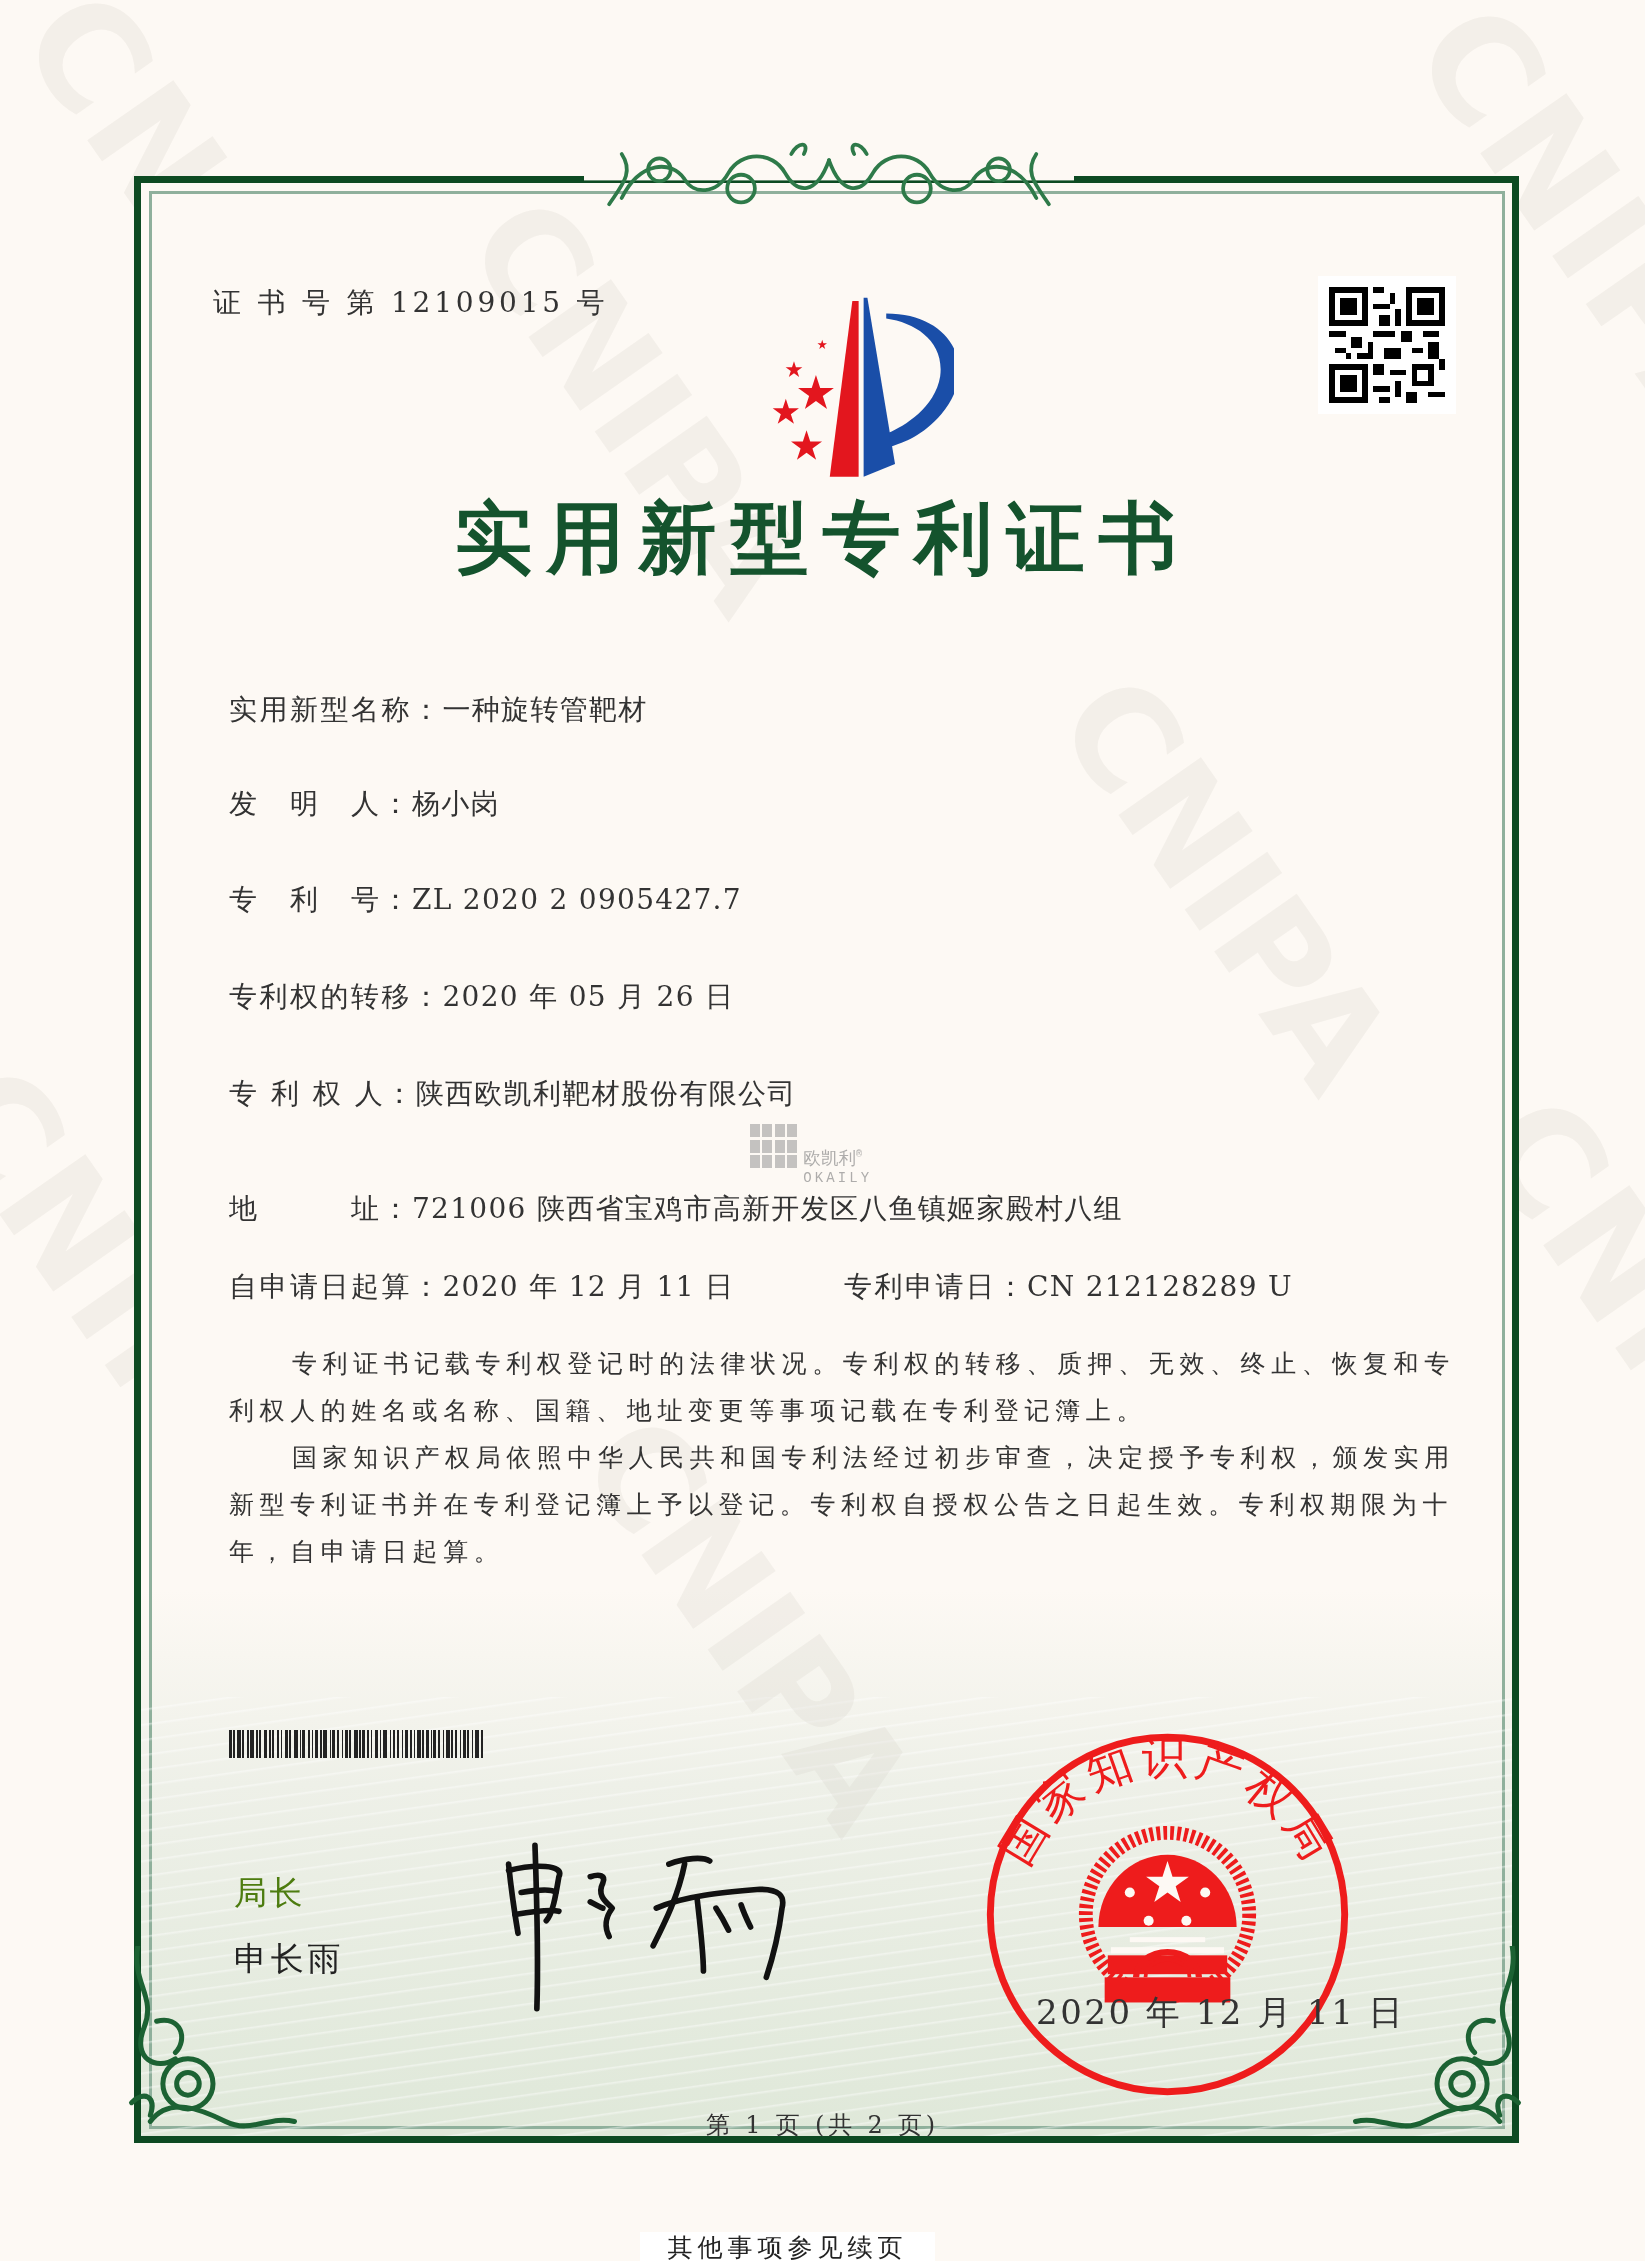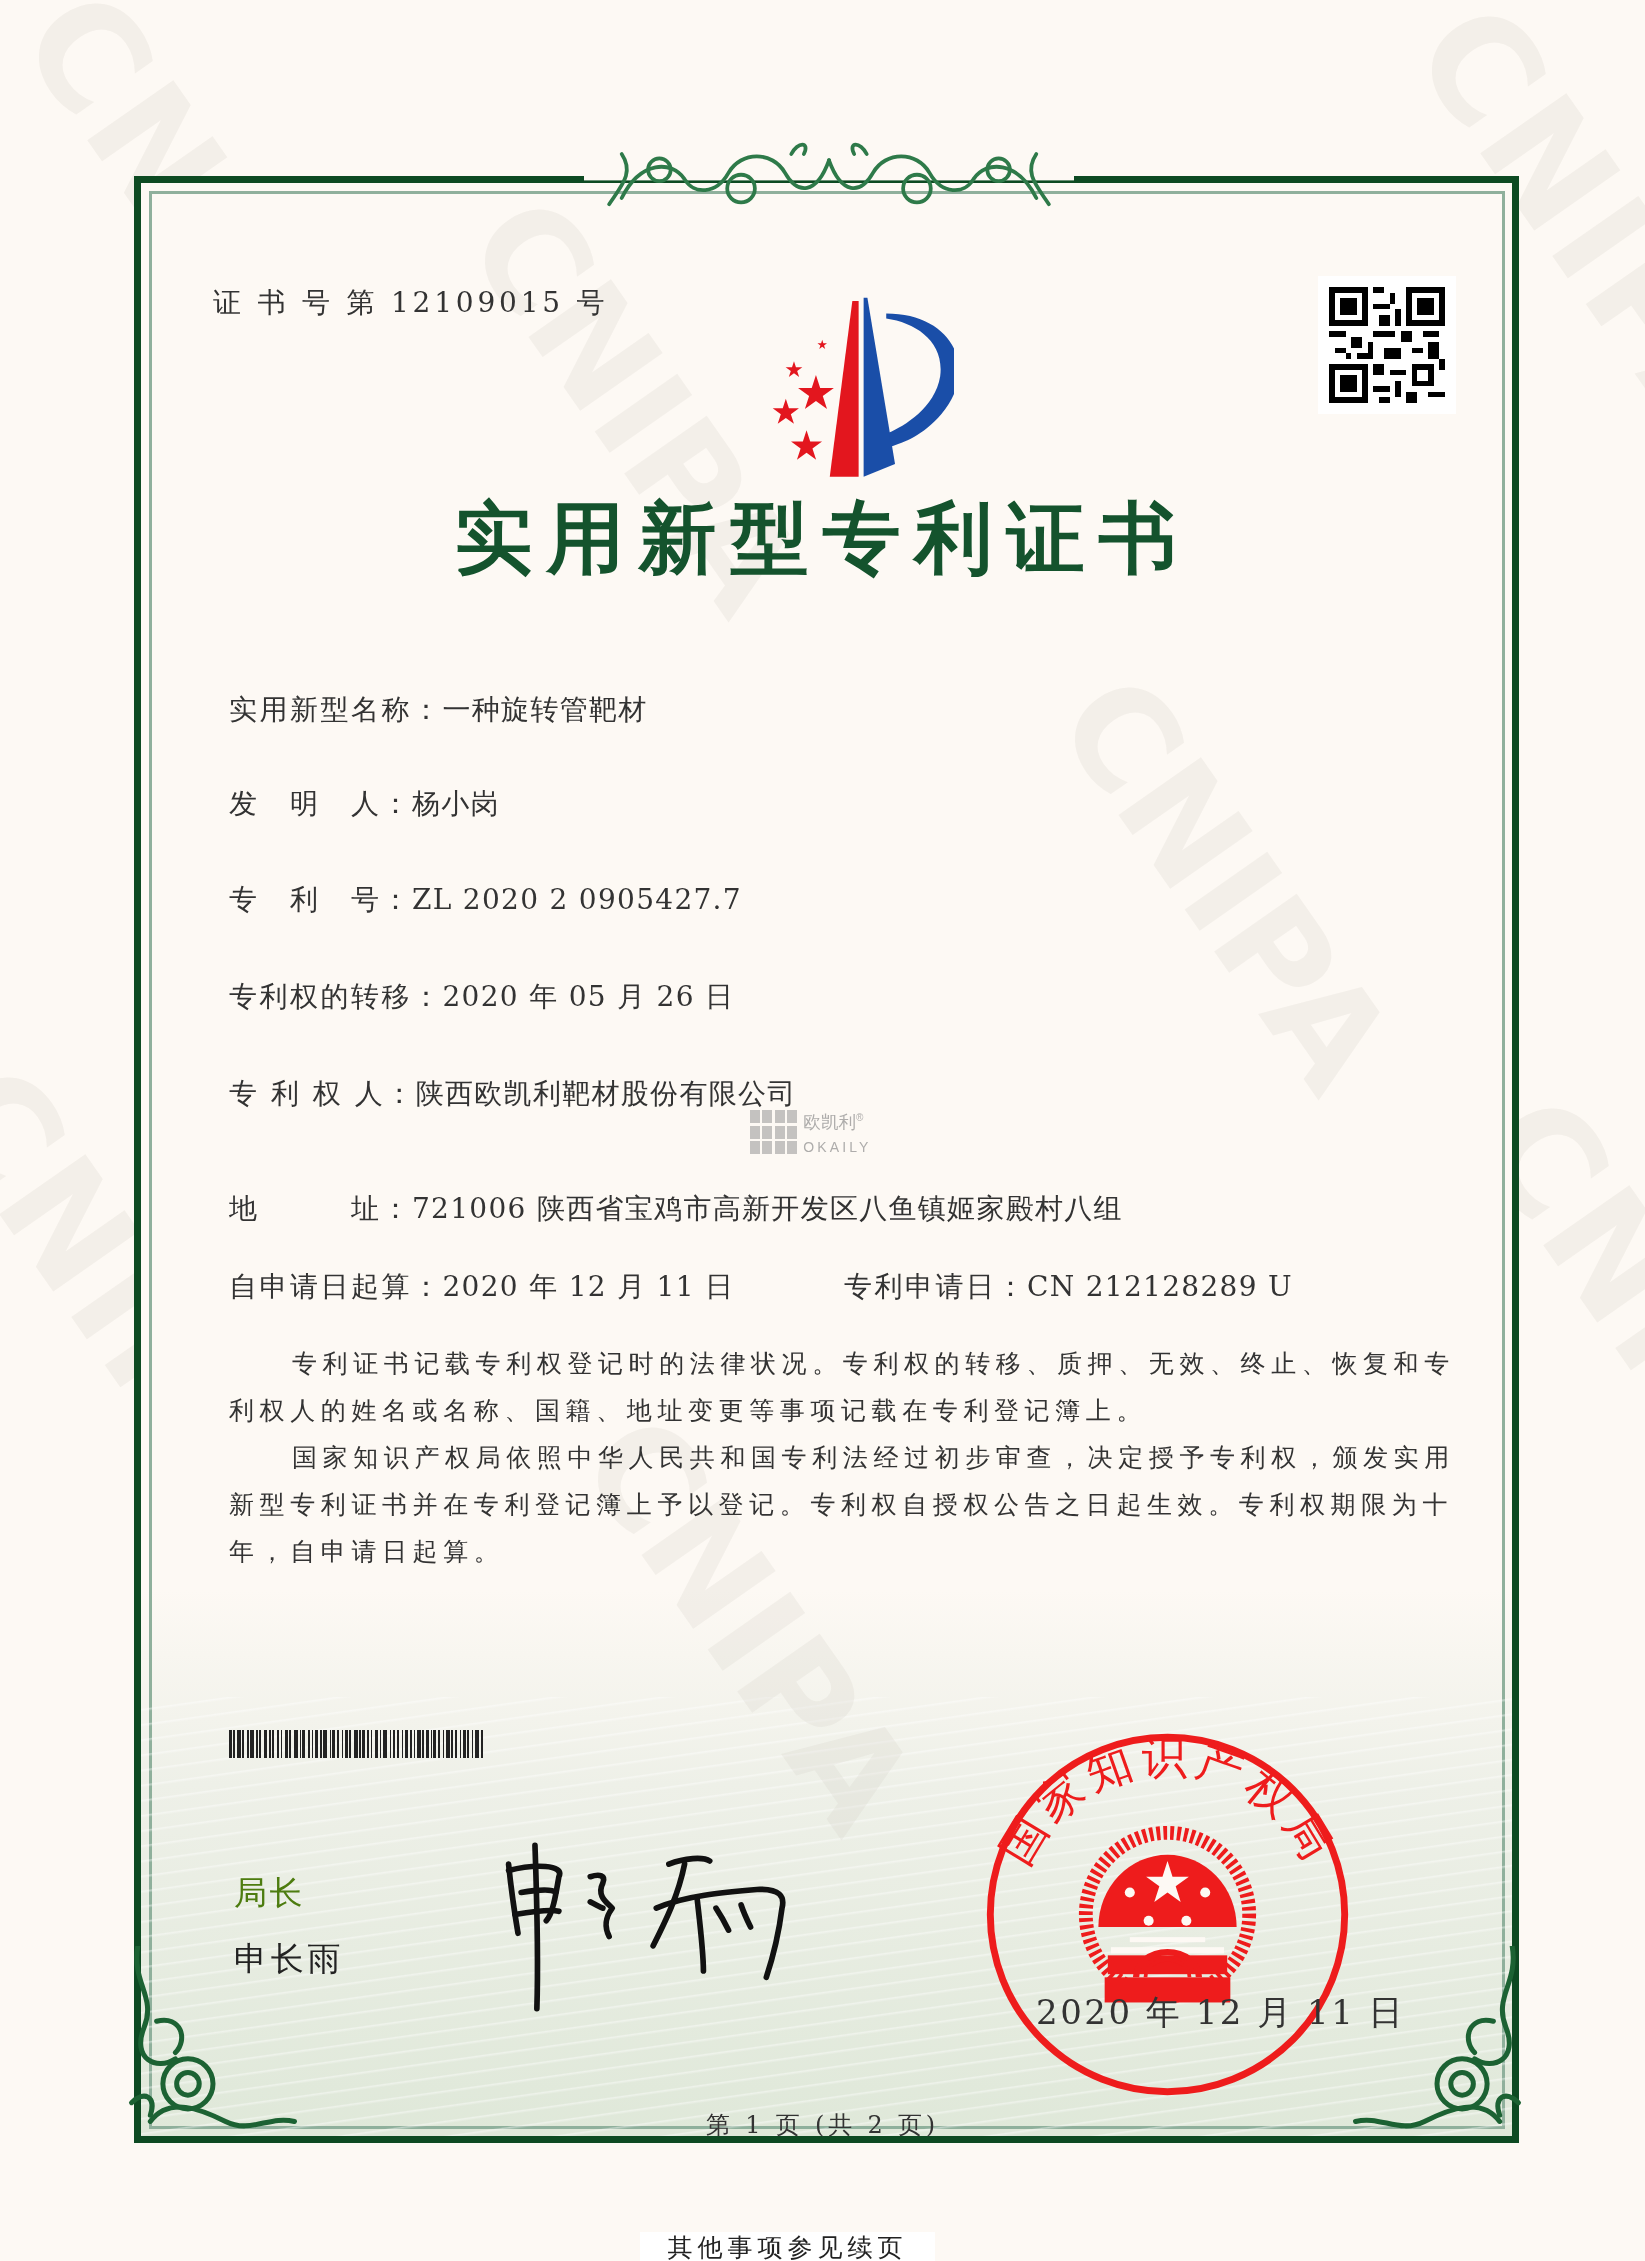--- a/index.html
+++ b/index.html
@@ -65,21 +65,21 @@
     position: absolute; left: 1036px; top: 1990px; font-size: 34px; color: #333; letter-spacing: 2.5px;
   }
   .page-num { position: absolute; left: 0; width: 1645px; text-align: center; top: 2109px; font-size: 24px; color: #333; letter-spacing: 3.8px; }
   .continue-box {
     position: absolute; left: 640px; top: 2232px; width: 295px; height: 35px; background: #fff;
     text-align: center; font-size: 25px; line-height: 31px; color: #222; letter-spacing: 5px;
   }
   .company-mark { position: absolute; left: 750px; top: 1105px; display: flex; align-items: center; gap: 6.3px; }
   .company-mark .blocks { width: 47px; height: 44px; display: grid; grid-template-columns: repeat(4, 1fr); gap: 2.5px; }
   .company-mark .blocks span { background: rgba(150,150,150,0.55); }
-  .company-mark .name { font-family: Liberation Sans, sans-serif; color: rgba(140,140,140,0.7); font-size: 17.6px; line-height: 25px; }
+  .company-mark .name { font-family: Liberation Mono, monospace; color: rgba(140,140,140,0.7); font-size: 17.6px; line-height: 19px; margin-top: 40px; }
   .company-mark .name small { display: block; font-size: 14px; letter-spacing: 3.1px; }
 </style>
 </head>
 <body>
 
 <div class="outer-watermark" style="left:126px; top:-38px;">CNIPA</div>
 <div class="outer-watermark" style="left:1519px; top:-25px;">CNIPA</div>
 <div class="outer-watermark" style="left:38px; top:1036px;">CNIPA</div>
 <div class="outer-watermark" style="left:1582px; top:1067px;">CNIPA</div>
 

